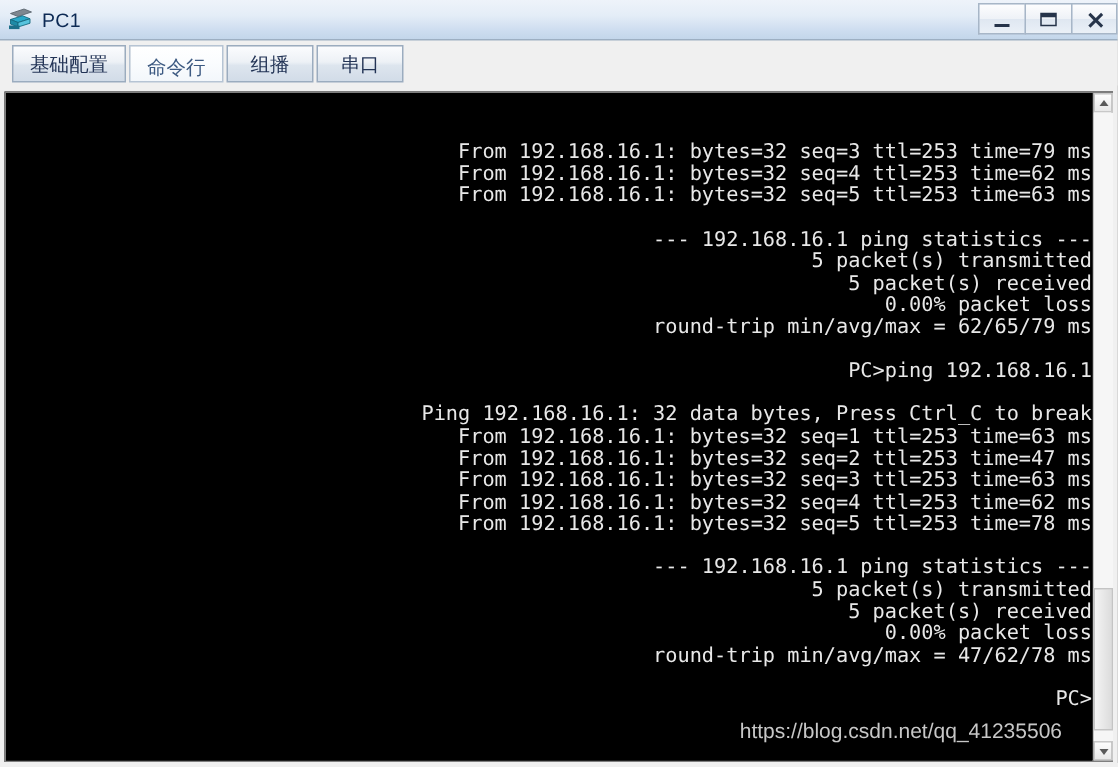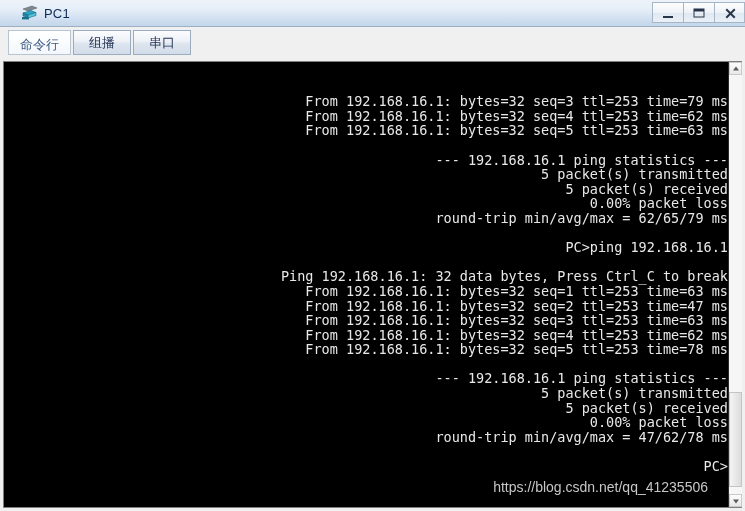--- a/index.html
+++ b/index.html
@@ -28,21 +28,21 @@
     height: 27px;
     background: linear-gradient(to bottom, #eef3fa 0%, #e4edf7 40%, #cfdef0 75%, #c3d6ea 100%);
     border-bottom: 1px solid #9dafc2;
     display: flex;
     align-items: center;
     box-sizing: border-box;
   }
   #title-left {
     display: flex;
     align-items: center;
-    padding-left: 21px;
+    padding-left: 5px;
     gap: 5px;
   }
   #pc-icon {
     width: 18px;
     height: 18px;
     position: relative;
     flex: none;
   }
   #title-text {
     font-size: 13px;
@@ -245,20 +245,23 @@
       <div class="win-btn">
         <span class="glyph max-glyph"></span>
       </div>
       <div class="win-btn">
         <span class="glyph close-glyph"></span>
       </div>
     </div>
   </div>
 
   <div id="tab-strip">
+    <div class="tab">
+      <span>基础配置</span>
+    </div>
     <div class="tab active">
       <span>命令行</span>
     </div>
     <div class="tab">
       <span>组播</span>
     </div>
     <div class="tab">
       <span>串口</span>
     </div>
   </div>

